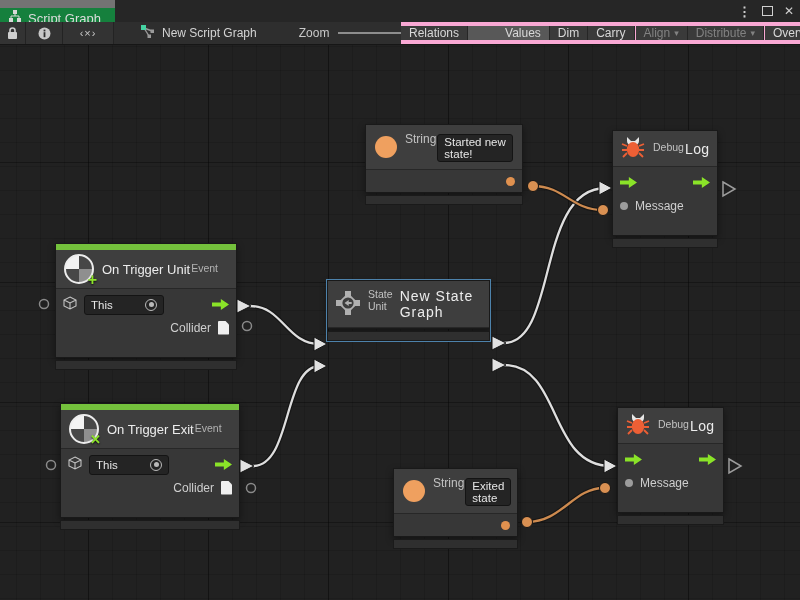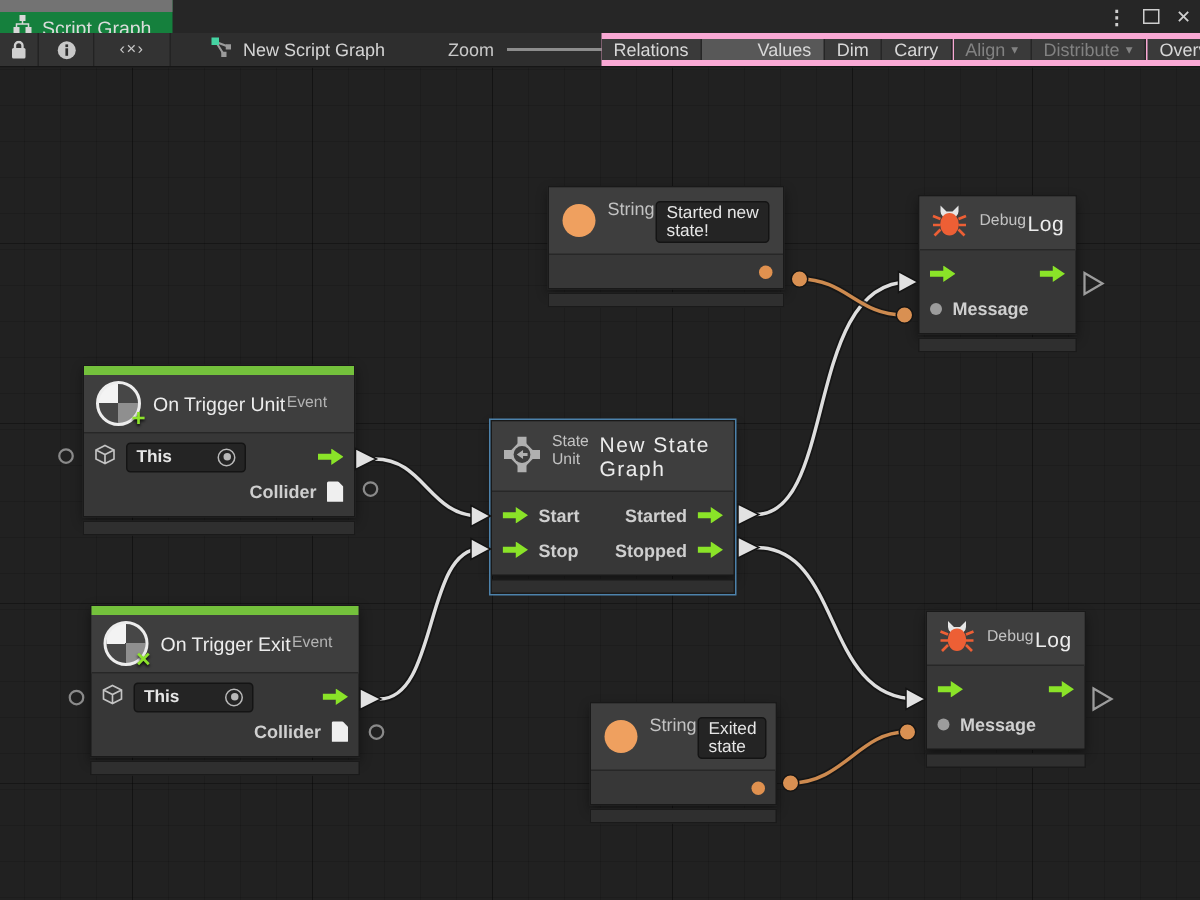--- a/index.html
+++ b/index.html
@@ -50,21 +50,21 @@
   .main{border:1px solid #191919;background:#373737;box-shadow:0 3px 7px rgba(0,0,0,.4);}
   .hdr{background:#3e3e3e;display:flex;align-items:center;gap:8px;padding:5px 8px;border-bottom:1px solid #272727;}
   .hdr .tcol{display:flex;gap:1px;}
   .t-small{font-size:10.5px;color:#c2c2c2;}
   .t-big{font-size:14px;color:#ececec;letter-spacing:.4px;}
   .t-title{font-size:13px;color:#ececec;}
   .t-sub{font-size:10.5px;color:#b3b3b3;}
   .ftr{margin-top:2px;height:8px;background:#2f2f2f;border:1px solid #1a1a1a;}
   .accentbar{height:6px;background:#74c13c;}
   .row{display:flex;align-items:center;gap:7px;padding:0 7px;height:23px;}
-  .body{padding:4px 0 5px 0;font-weight:bold;}
+  .body{padding:4px 0 18px 0;}
   .rowr{justify-content:flex-end;}
   .spacer{flex:1;}
   .plabel{color:#cfcfcf;font-size:12px;}
 
   .node.selected{outline:1px solid #4d82ab;}
 
   
   .arr{width:17px;height:11px;background:#8ae328;flex:none;
        clip-path:polygon(0 32%,52% 32%,52% 0,100% 50%,52% 100%,52% 68%,0 68%);}
   .gdot{width:8px;height:8px;border-radius:50%;background:#9c9c9c;flex:none;}
@@ -197,36 +197,20 @@
           </g>
           <circle cx="12" cy="12" r="5.6" fill="#3d3d3d"></circle>
           <path d="M8.5,12 l4.2,-3 v2 h3 v2 h-3 v2 z" fill="#b0b0b0"></path>
         </svg>
       </span>
       <div class="tcol">
         <span class="t-small">State Unit</span>
         <span class="t-big" style="letter-spacing:1px;">New State Graph</span>
       </div>
     </div>
-    <div class="body">
-      <div class="row">
-        <span class="arr"></span>
-        <span class="plabel">Start</span>
-        <span class="spacer"></span>
-        <span class="plabel">Started</span>
-        <span class="arr"></span>
-      </div>
-      <div class="row">
-        <span class="arr"></span>
-        <span class="plabel">Stop</span>
-        <span class="spacer"></span>
-        <span class="plabel">Stopped</span>
-        <span class="arr"></span>
-      </div>
-    </div>
   </div>
   <div class="ftr"></div>
 </div>
 
 <div class="node" style="left:60px;top:403px;width:180px;">
   <div class="main">
     <div class="accentbar"></div>
     <div class="hdr" style="padding:4px 8px;">
       <span class="evt">
         <span class="badge x">✕</span>

